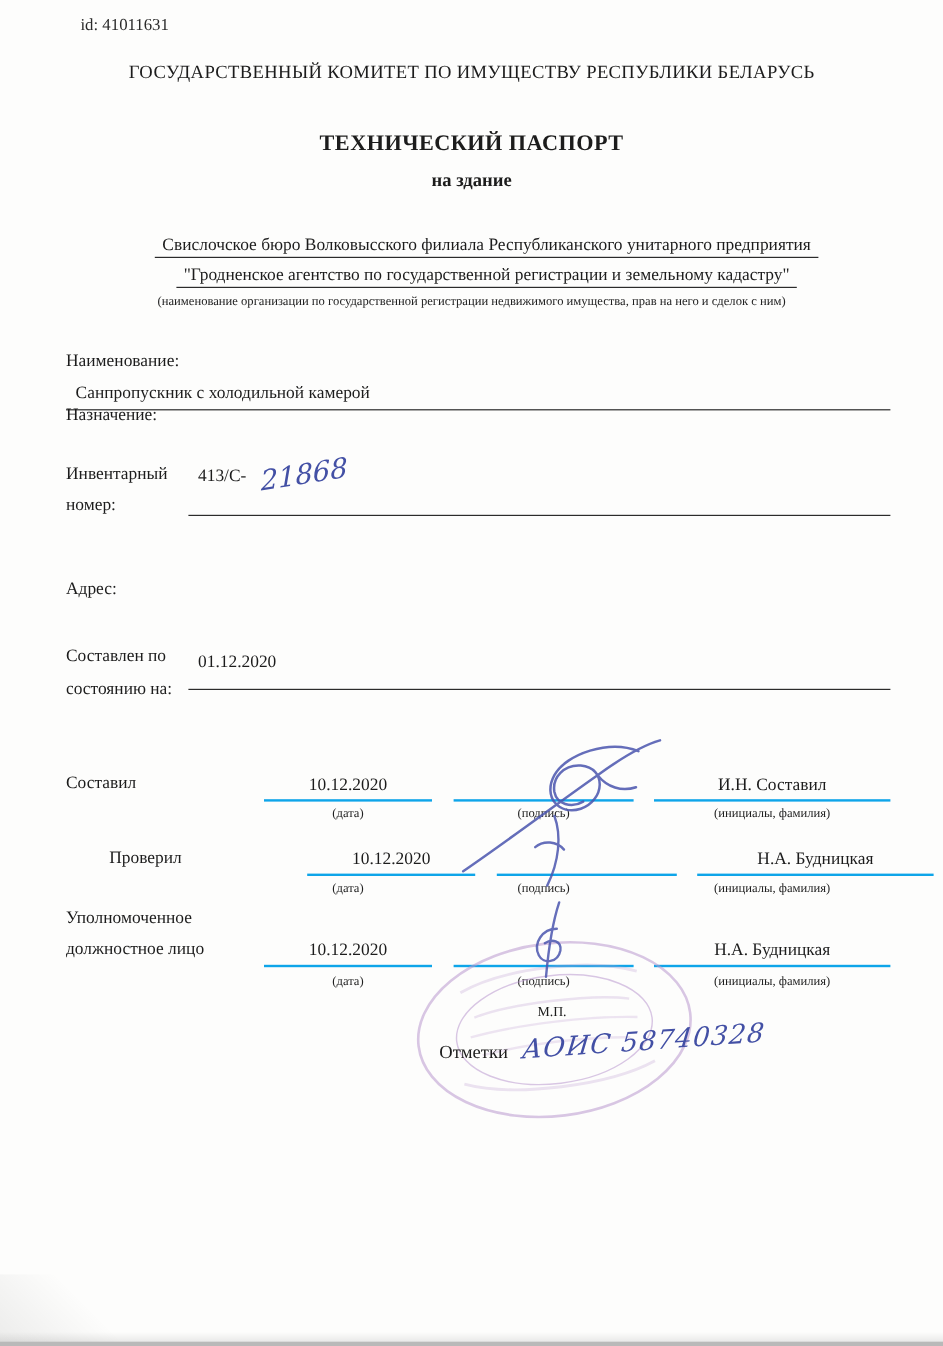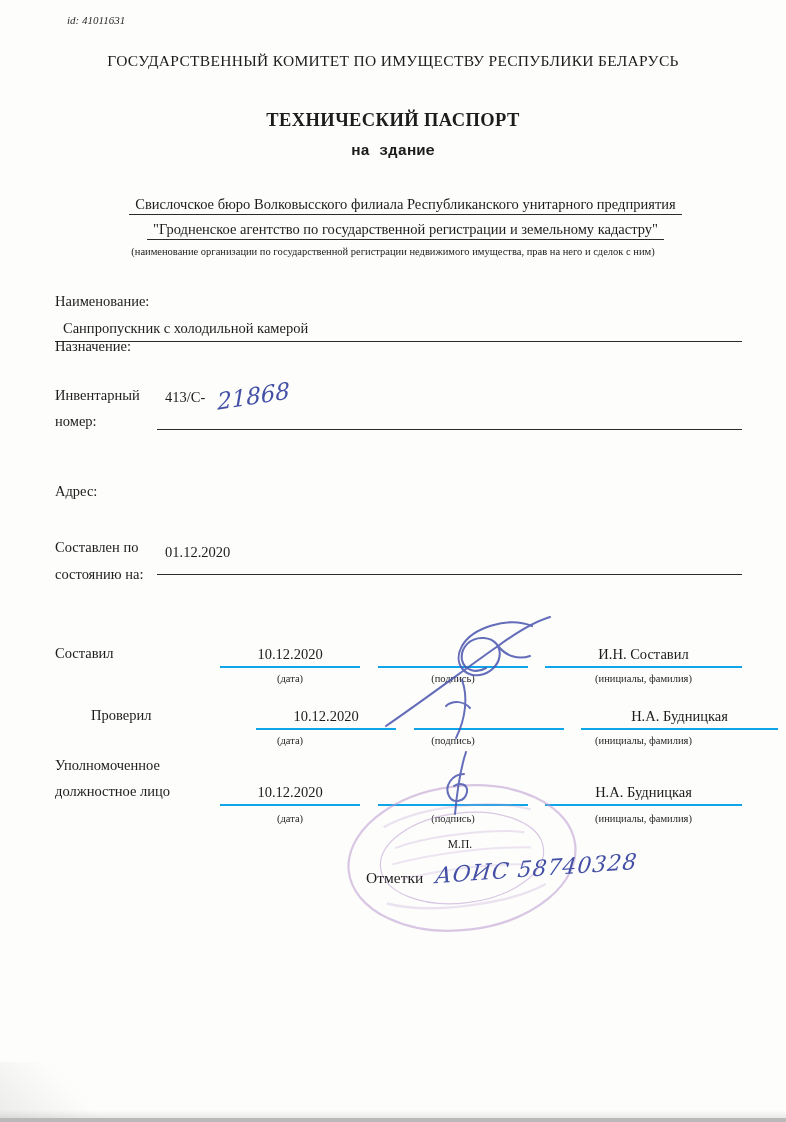--- a/index.html
+++ b/index.html
@@ -8,21 +8,21 @@
     width:786px;height:1122px;
     margin:0 auto;
     background:#fdfdfc;
     overflow:hidden;
     font-family:"Liberation Serif","DejaVu Serif",serif;
     color:#1c1c1c;
   }
   .abs{position:absolute;}
   .center{position:absolute;left:0;right:0;text-align:center;}
   .u{border-bottom:1px solid #2b2b2b;padding:0 6px 2px 6px;}
-  .doc-id{font-size:11px;color:#2a2a2a;font-style:italic;}
+  .doc-id{font-size:14px;color:#2a2a2a;}
   .hdr{font-size:15.5px;letter-spacing:.3px;}
   .title{font-size:18.5px;font-weight:bold;letter-spacing:.4px;}
   .subtitle{font-size:15.5px;font-weight:bold;}
   .org{font-size:14.5px;padding-left:25px;}
   .org-cap{font-size:10.5px;color:#222;}
 
   .field{position:absolute;left:55px;width:687px;display:flex;}
   .flabel{width:102px;flex:none;font-size:14.5px;line-height:27px;}
   .fvals{flex:1;min-width:0;}
   .vline{font-size:14.5px;line-height:31px;padding-left:8px;white-space:nowrap;}
@@ -64,21 +64,21 @@
 </head>
 <body>
 
 <div class="page">
 
   <div class="abs doc-id" style="left:67px;top:14px;">id: 41011631</div>
 
   <div class="center title" style="top:110px;">ТЕХНИЧЕСКИЙ ПАСПОРТ</div>
 
   <div class="center hdr" style="top:52px;">ГОСУДАРСТВЕННЫЙ КОМИТЕТ ПО ИМУЩЕСТВУ РЕСПУБЛИКИ БЕЛАРУСЬ</div>
-  <div class="center subtitle" style="top:142px;font-family:Liberation Mono, monospace;">на здание</div>
+  <div class="center subtitle" style="top:142px;">на здание</div>
 
   <div class="center org" style="top:196px;">
     <span class="u">Свислочское бюро Волковысского филиала Республиканского унитарного предприятия</span>
   </div>
   <div class="center org" style="top:221px;">
     <span class="u">"Гродненское агентство по государственной регистрации и земельному кадастру"</span>
   </div>
   <div class="center org-cap" style="top:246px;">(наименование организации по государственной регистрации недвижимого имущества, прав на него и сделок с ним)</div>
 
   <div class="field" style="top:288px;flex-direction:column;">

